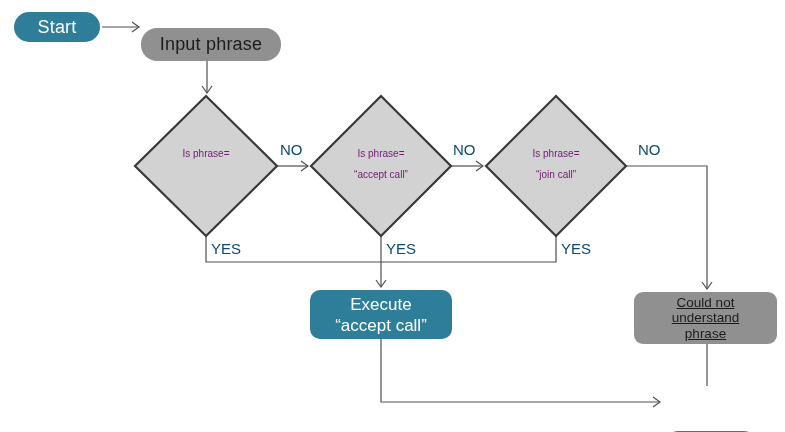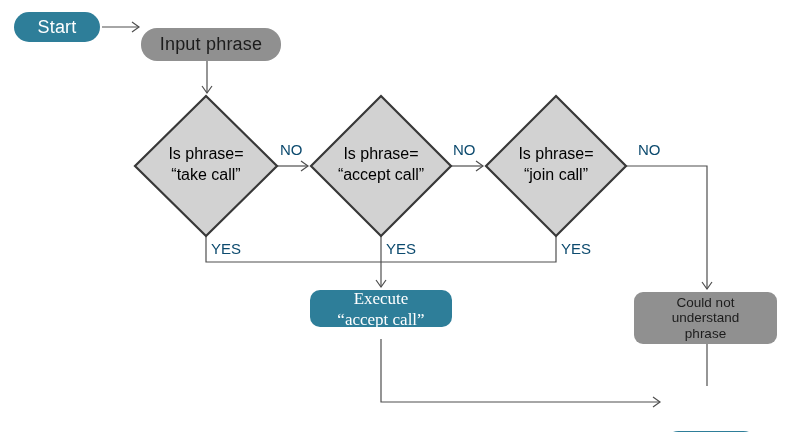--- a/index.html
+++ b/index.html
@@ -9,24 +9,24 @@
   }
   .canvas svg{position:absolute;left:0;top:0;}
   .node{position:absolute;display:flex;align-items:center;justify-content:center;
         text-align:center;box-sizing:border-box;}
   .pill{border-radius:15px;}
   .rounded{border-radius:14px;}
   .teal{background:var(--teal,#2E7E99);color:var(--text-light,#ffffff);}
   .gray{background:var(--gray,#909090);color:var(--text-dark,#1c1c1c);}
   .big-label{font-size:18px;letter-spacing:.2px;}
   .diamond-text{position:absolute;width:140px;text-align:center;
-                font-size:16px;line-height:21px;color:#000000;}
+                font-size:10px;line-height:21px;color:#701a75;}
   .edge-label{position:absolute;font-size:15px;color:#0c4a6e;}
   .exec-text{font-size:17px;line-height:21px;}
-  .small-text{font-size:13.5px;line-height:15.5px;}
+  .small-text{font-size:13.5px;line-height:15.5px;text-decoration:underline;}
   .conn{stroke:var(--line,#4f4f4f);stroke-width:1.2;fill:none;}
   .diamond{fill:var(--diamond-fill,#d2d2d2);stroke:var(--diamond-border,#383838);stroke-width:2.2;}
 </style>
 </head>
 <body>
 
 <div class="canvas">
 
   <svg width="785" height="432" viewBox="0 0 785 432">
 
@@ -63,39 +63,38 @@
   <div class="node pill teal big-label" style="left:14px;top:12px;width:86px;height:30px;">
     <span>Start</span>
   </div>
 
   <div class="node rounded gray big-label" style="left:141px;top:28px;width:140px;height:33px;border-radius:16px;">
     <span>Input phrase</span>
   </div>
 
   <div class="diamond-text" style="left:136px;top:143px;">
     <div>Is phrase=</div>
-    <div>“take call”</div>
   </div>
   <div class="diamond-text" style="left:311px;top:143px;">
     <div>Is phrase=</div>
     <div>“accept call”</div>
   </div>
   <div class="diamond-text" style="left:486px;top:143px;">
     <div>Is phrase=</div>
     <div>“join call”</div>
   </div>
 
   <div class="edge-label" style="left:280px;top:141px;">NO</div>
   <div class="edge-label" style="left:453px;top:141px;">NO</div>
   <div class="edge-label" style="left:638px;top:141px;">NO</div>
   <div class="edge-label" style="left:211px;top:240px;">YES</div>
   <div class="edge-label" style="left:386px;top:240px;">YES</div>
   <div class="edge-label" style="left:561px;top:240px;">YES</div>
 
-  <div class="node teal exec-text" style="left:310px;top:290px;width:142px;height:37px;border-radius:10px;flex-direction:column;font-family:Liberation Serif, serif;">
+  <div class="node teal exec-text" style="left:310px;top:290px;width:142px;height:49px;border-radius:10px;flex-direction:column;">
     <div>Execute</div>
     <div>“accept call”</div>
   </div>
 
   <div class="node gray small-text" style="left:634px;top:292px;width:143px;height:52px;border-radius:9px;flex-direction:column;">
     <div>Could not</div>
     <div>understand</div>
     <div>phrase</div>
   </div>
 

